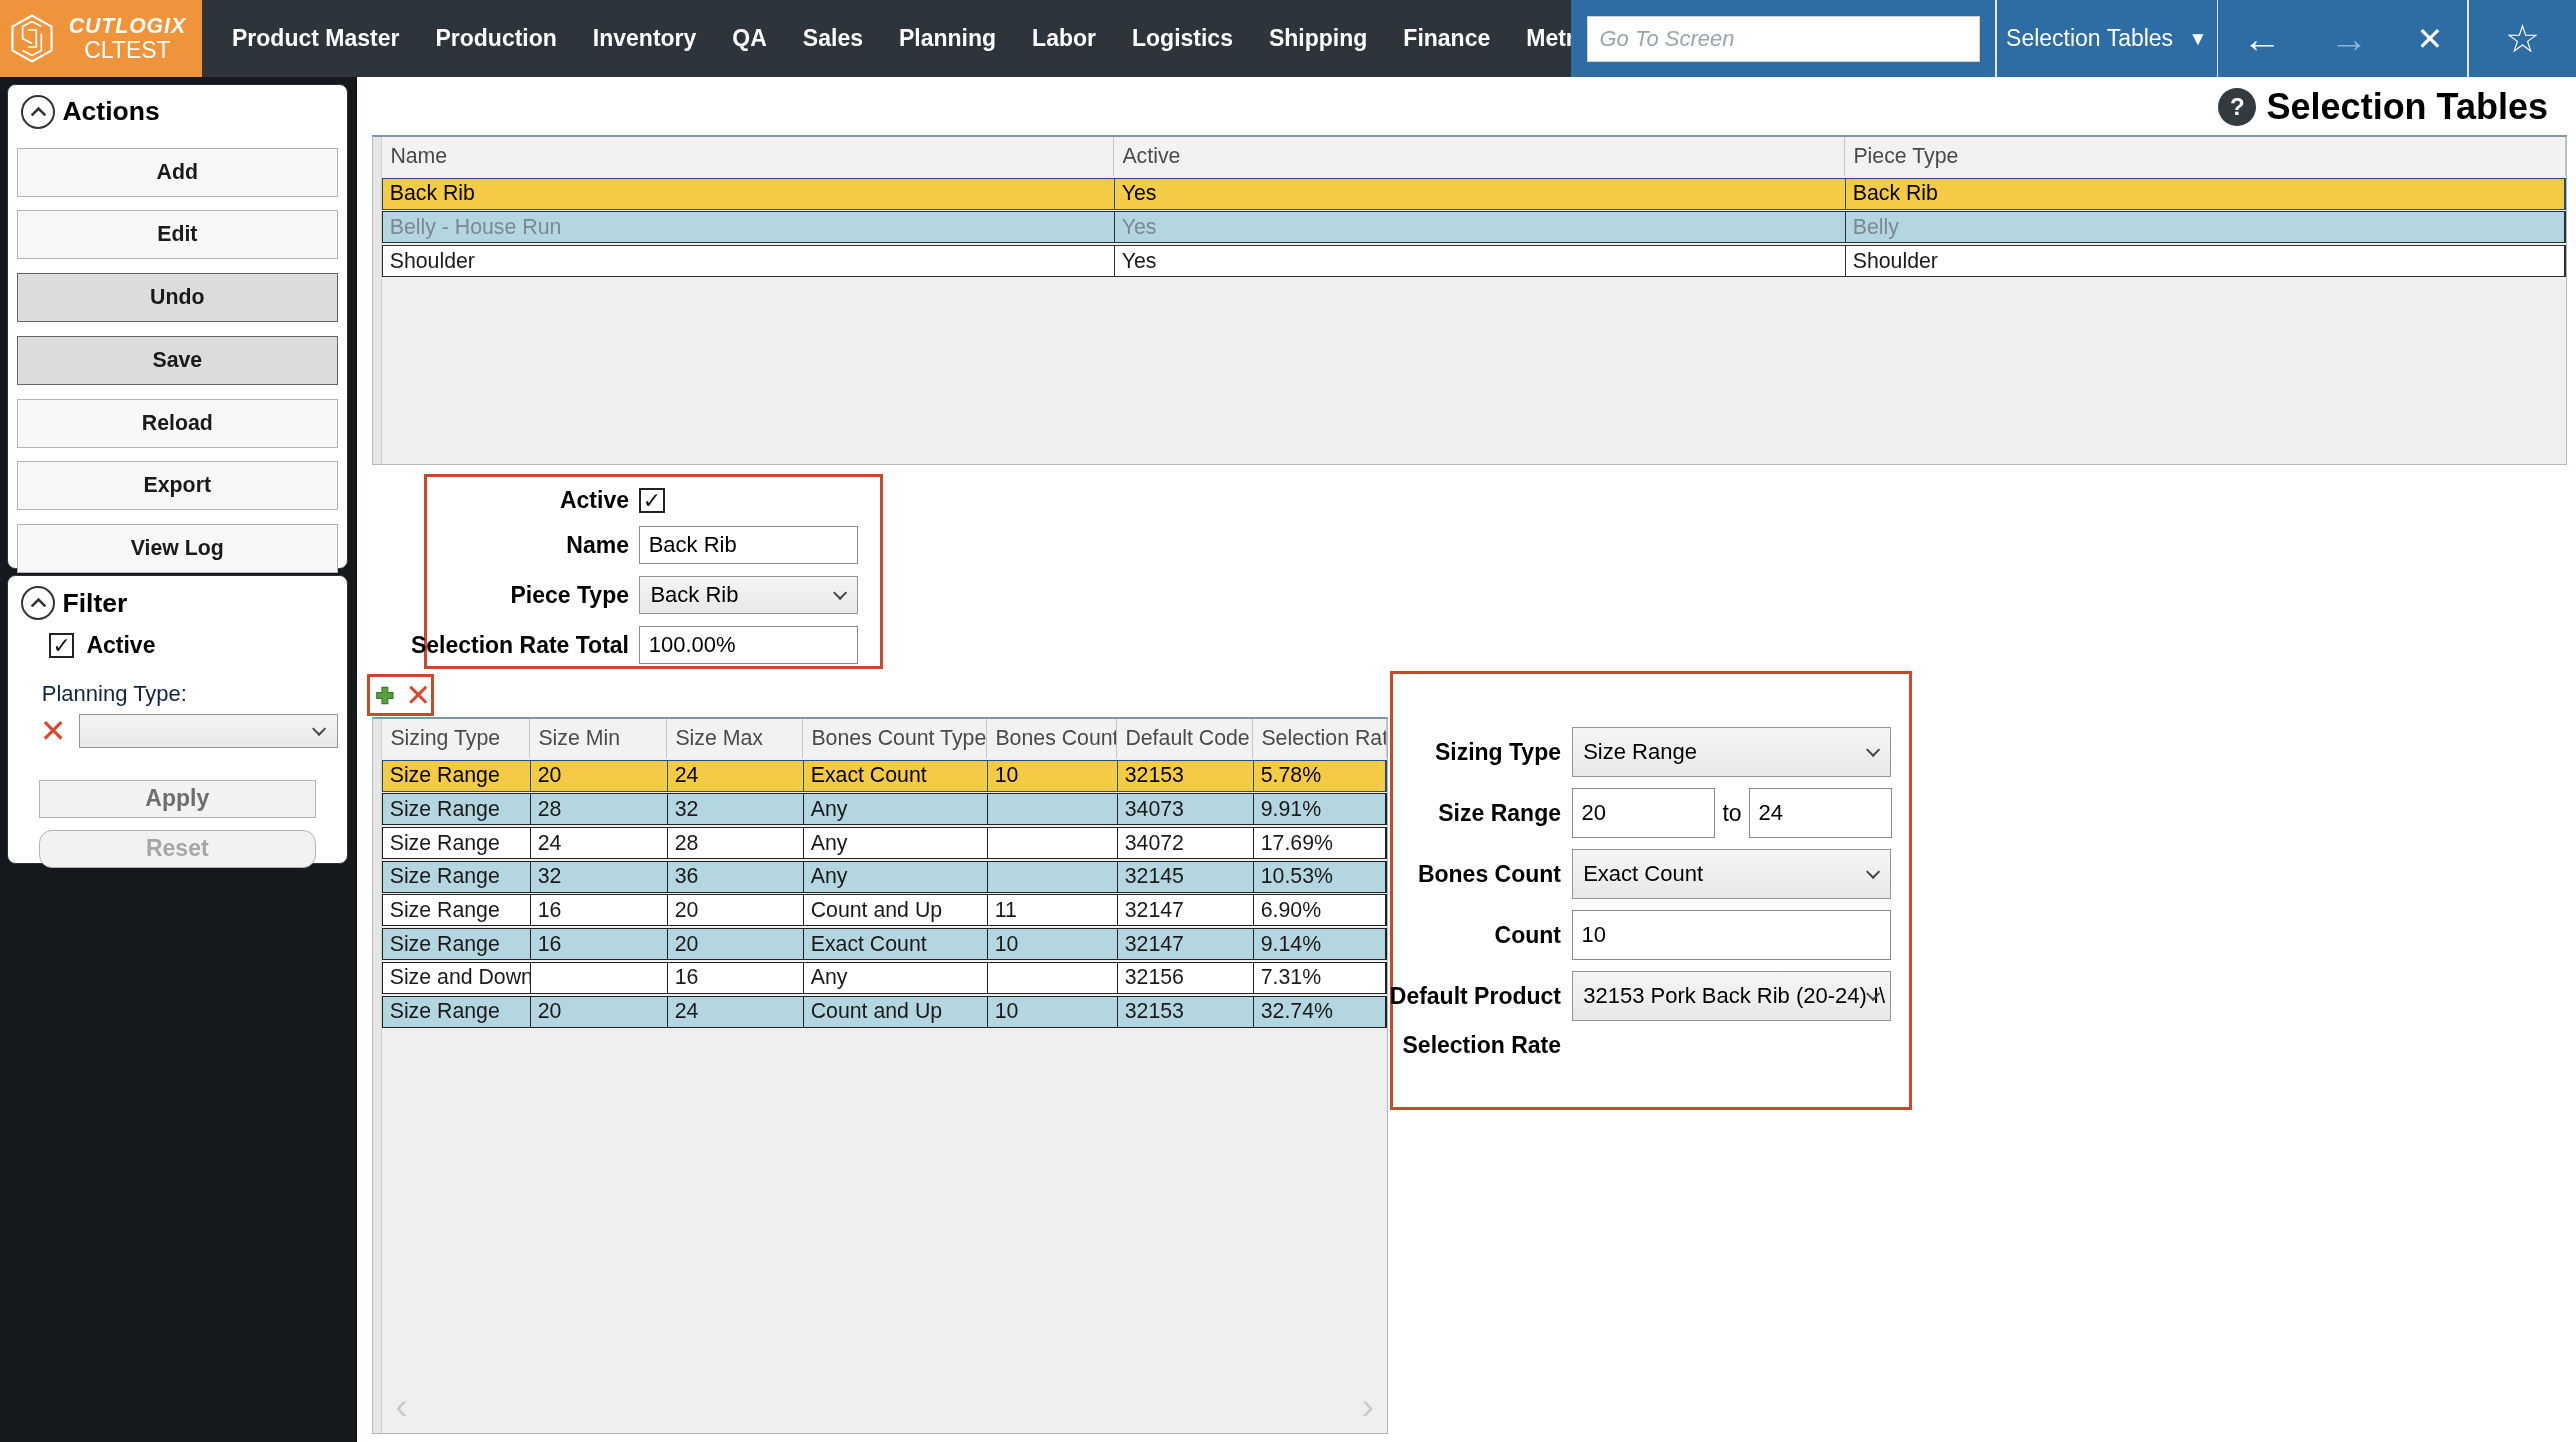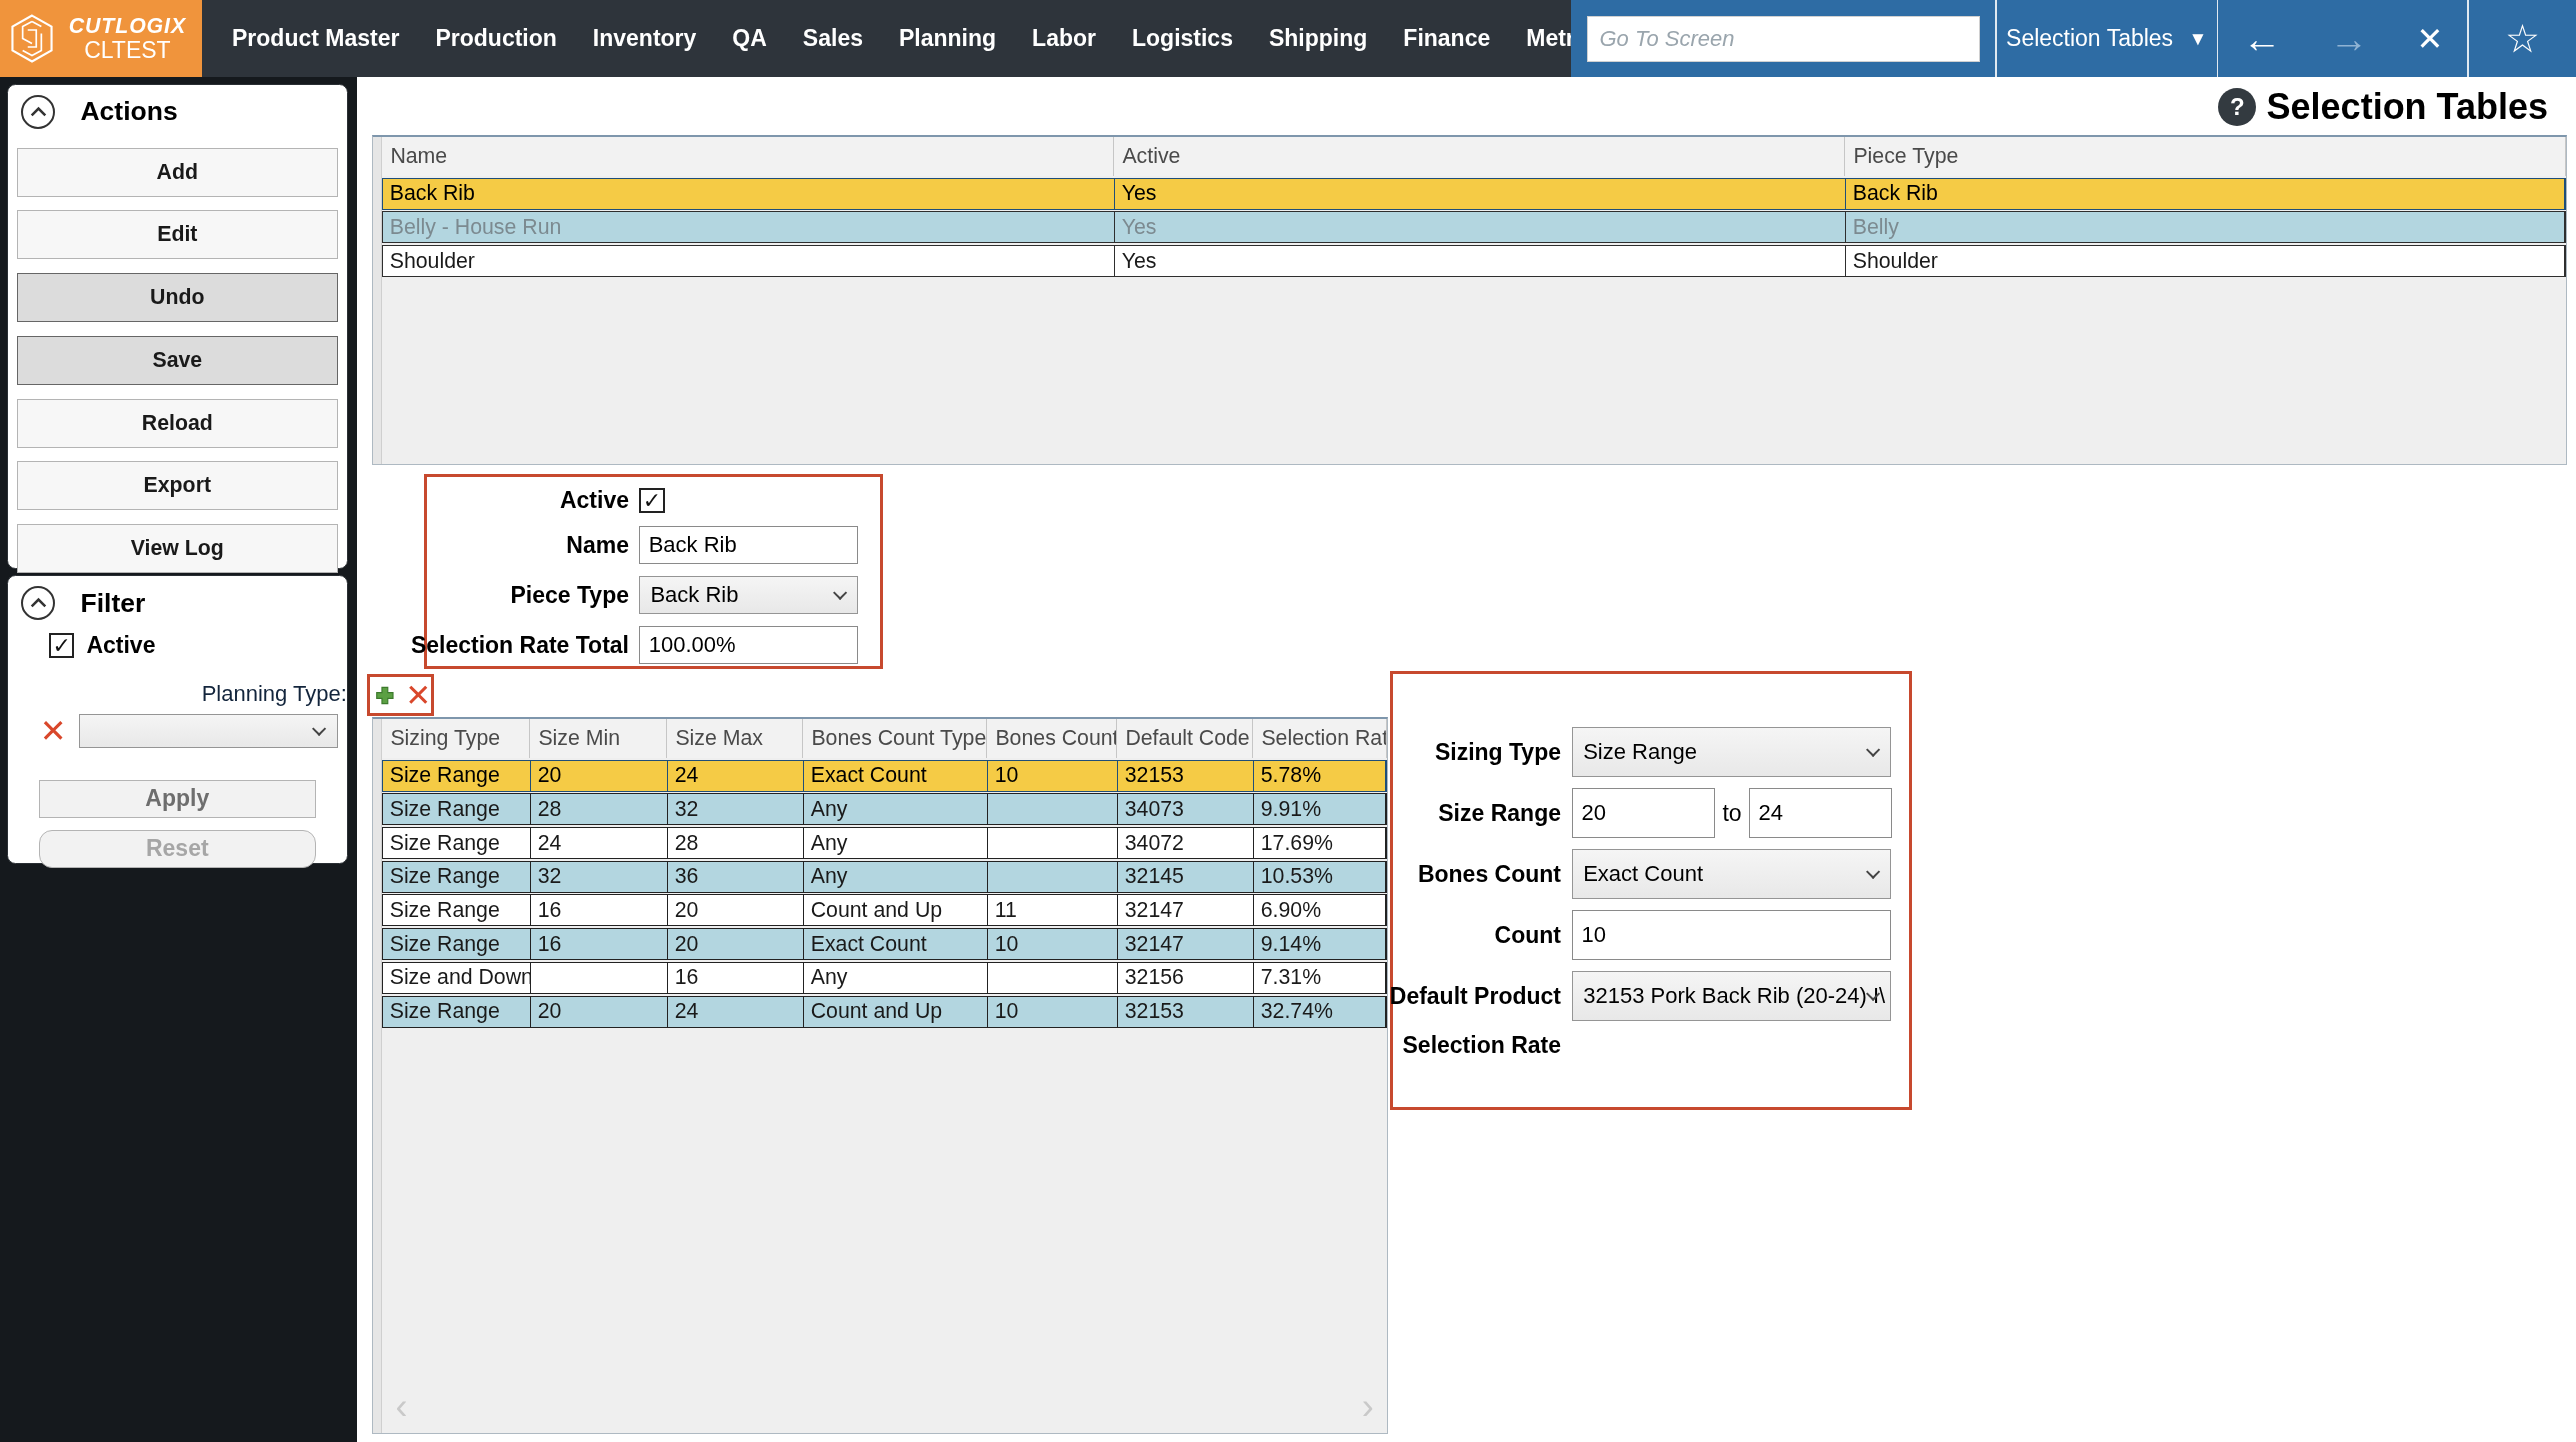--- a/index.html
+++ b/index.html
@@ -25,31 +25,31 @@
   .caret-down { font-size:19px; }
   .nav-btns { width:249px; display:flex; align-items:center; justify-content:space-around; flex:none; }
   .nav-arrow { color:#fff; font-size:39px; line-height:1; cursor:default; }
   .nav-arrow.disabled { color:#8fb3d4; }
   .nav-close { color:#fff; font-size:32px; font-weight:400; }
   .fav { flex:1; display:flex; align-items:center; justify-content:center; color:#fff; font-size:39px; }
 
   
   .sidebar { position:absolute; left:0; top:77px; width:357px; height:1366px; background:#15191d; }
   .panel { position:absolute; left:6.8px; width:341px; background:#fff; border:1.7px solid #2a2f34; border-radius:8.5px; }
-  .panel-head { display:flex; align-items:center; gap:25px; padding:10.2px 0 5.1px 13.7px; }
+  .panel-head { display:flex; align-items:center; gap:7px; padding:10.2px 0 5.1px 13.7px; }
   .chev-circle { width:34px; height:34px; border:2.6px solid #333; border-radius:50%; display:flex; align-items:center; justify-content:center; flex:none; }
   .panel-title { font-size:26.5px; font-weight:700; color:#000; }
   .panel.actions { top:6.8px; height:485px; }
   .abtn { display:block; width:321px; margin:13.7px auto 0; height:49px; background:#f7f7f7; border:0.9px solid #b4b4b4; font-size:21.3px; font-weight:700; color:#1a1a1a; font-family:inherit; }
   .abtn.pressed { background:#dcdcdc; border:1.7px solid #666; }
   .panel.filter { top:498px; height:289px; }
   .chk-row { display:flex; align-items:center; gap:12px; margin:6.8px 0 0 41px; }
   .chk { width:25.6px; height:25.6px; background:#fff; border:2.6px solid #222; display:flex; align-items:center; justify-content:center; font-size:22px; font-weight:700; color:#111; line-height:1; flex:none; }
   .chk-label { font-size:23px; font-weight:700; color:#000; }
-  .ptype-label { margin:22px 0 0 34px; font-size:22px; color:#13253c;text-align:right; }
+  .ptype-label { margin:22px 0 0 34px; font-size:22px; color:#13253c; }
   .ptype-row { display:flex; align-items:center; gap:12px; margin:6.8px 0 0 32px; }
   .clear-x { color:#d9472b; font-size:32px; font-weight:700; line-height:1; }
   .combo { position:relative; background:linear-gradient(#f5f5f5,#e8e8e8); border:0.9px solid #959595; display:flex; align-items:center; }
   .combo .chev { position:absolute; right:12px; top:50%; width:10.2px; height:10.2px; border-right:2.6px solid #444; border-bottom:2.6px solid #444; transform:translateY(-70%) rotate(45deg); }
   .ptype-combo { width:259px; height:34px; }
   .fbtn { display:block; width:277px; margin:0 auto; height:38px; background:#f2f2f2; border:0.9px solid #b4b4b4; font-size:23px; font-weight:700; font-family:inherit; }
   .fbtn.apply { margin-top:32px; color:#6e6e6e; }
   .fbtn.reset { margin-top:12px; color:#a6a6a6;border-radius:13px; }
 
   

